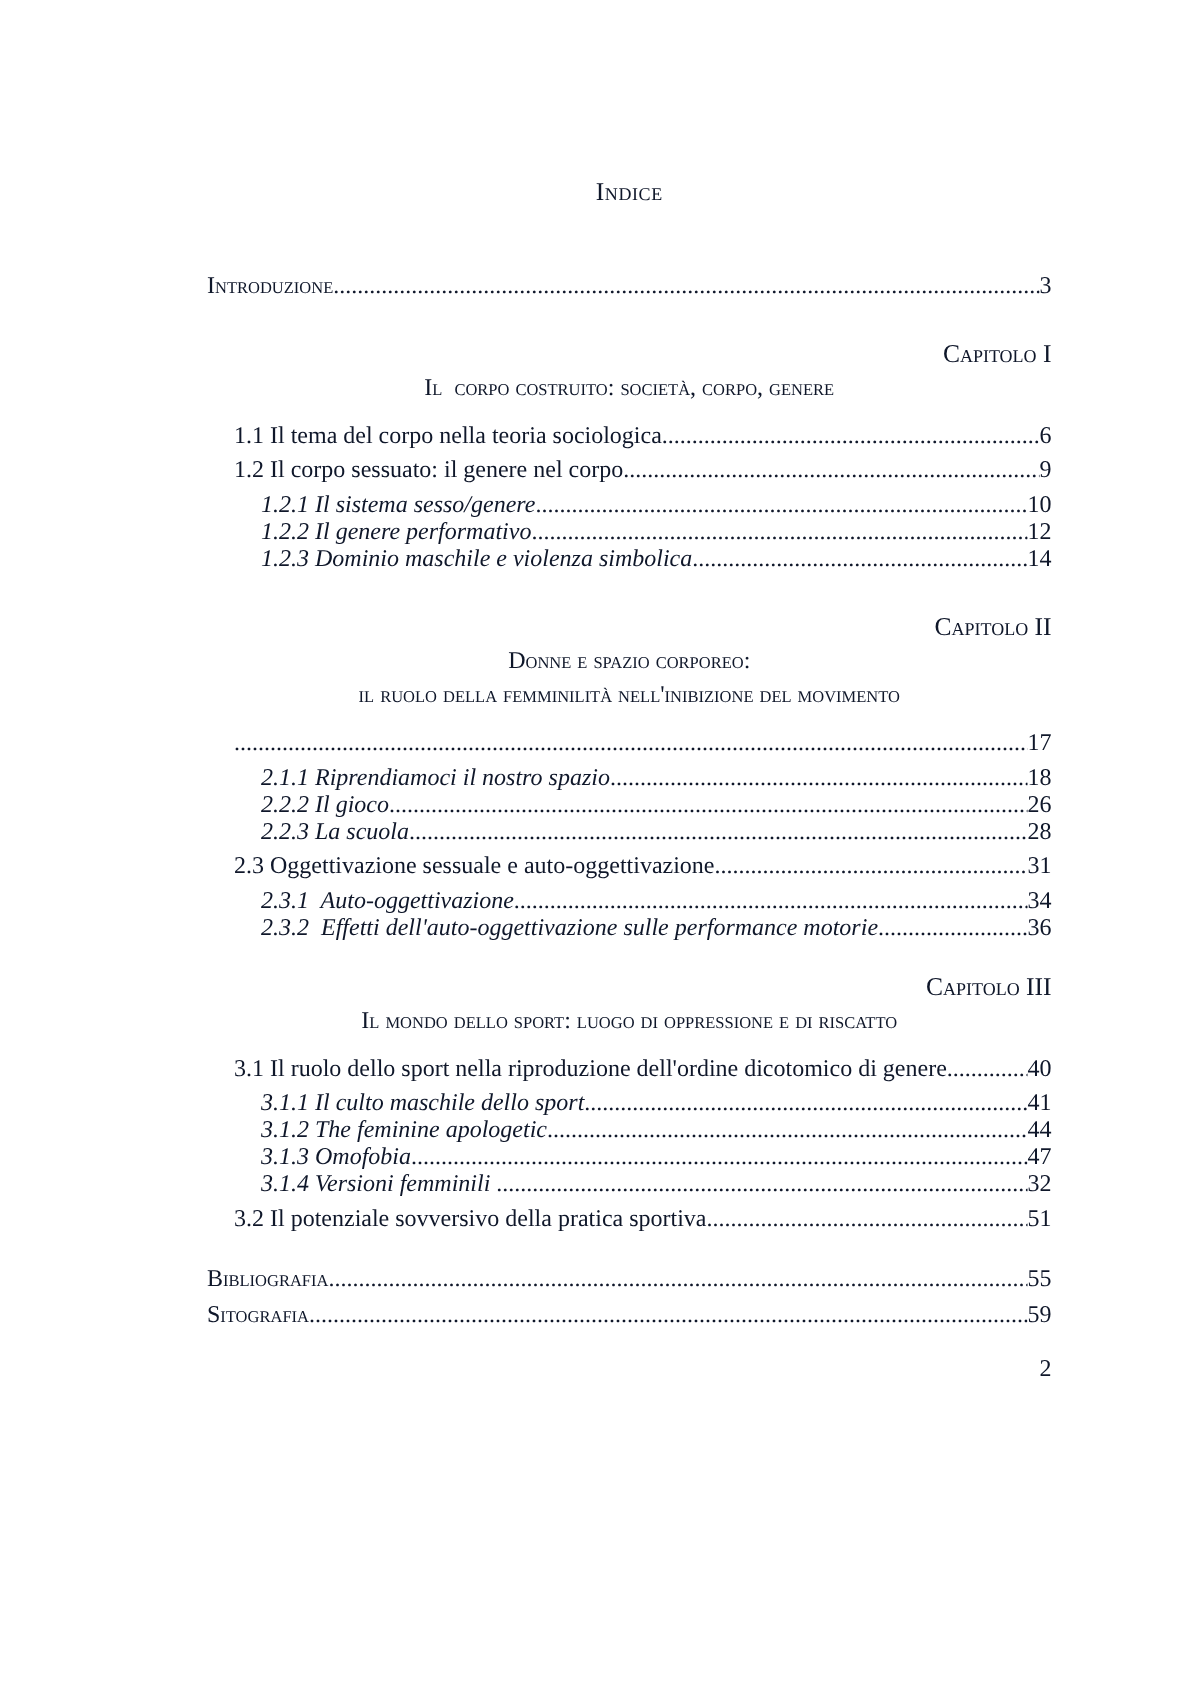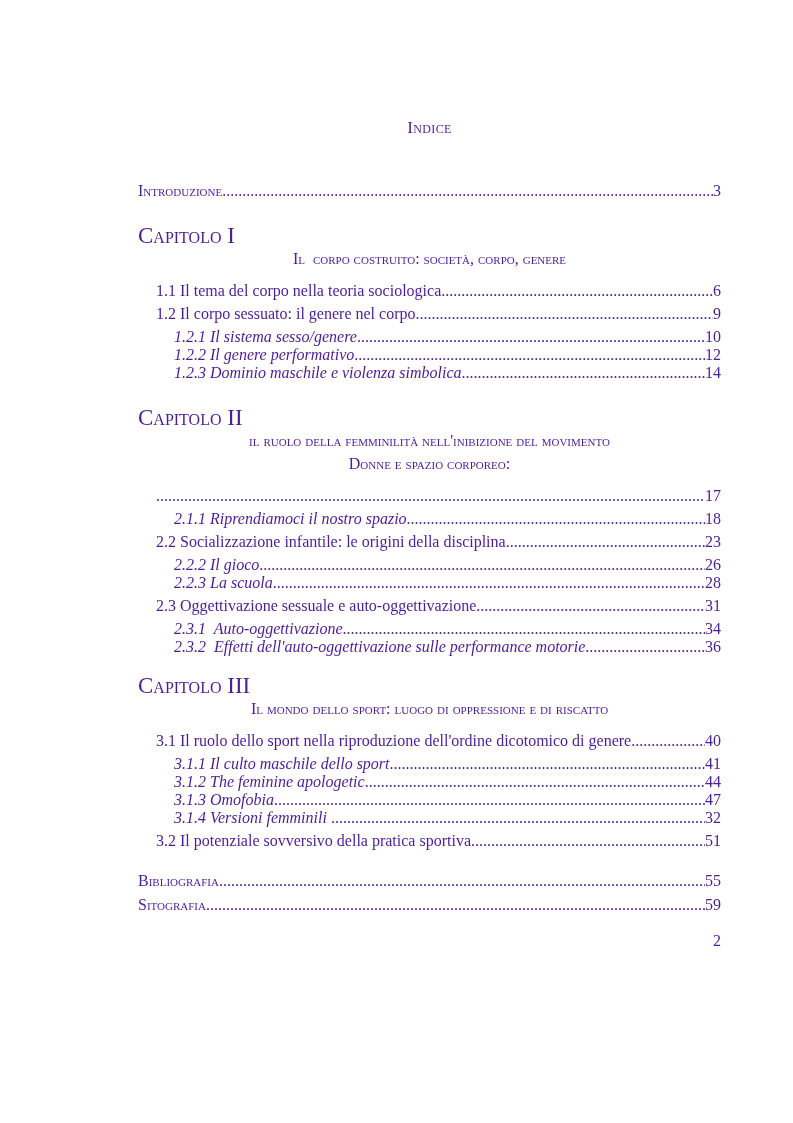--- a/index.html
+++ b/index.html
@@ -6,24 +6,24 @@
     margin: 0;
     padding: 0;
     background: #ffffff;
   }
   .page {
     position: relative;
     box-sizing: border-box;
     width: 793px;
     height: 1123px;
     background: #ffffff;
-    color: #4c1d95;
+    color: #0f172a;
     font-family: "Liberation Serif", "DejaVu Serif", serif;
     font-size: 16px;
-    padding: 119px 72px 0 138px;
+    padding: 119px 92px 0 138px;
     overflow: hidden;
   }
   .sc { font-variant: small-caps; }
 
   .doc-title {
     margin: 0;
     font-size: 17px;
     font-weight: normal;
     text-align: center;
     line-height: 18px;
@@ -52,23 +52,23 @@
   .toc-row .pageno {
     flex: 0 0 auto;
     white-space: nowrap;
   }
 
   .intro-row { margin-top: 45px; }
 
   .chapter { margin-top: 24px; }
   .chapter:nth-child(3) { margin-top: 18px; }
   .chapter-heading {
-    text-align: left;
+    text-align: right;
     line-height: 23px;
-    font-size: 23px;
+    font-size: 17px;
     white-space: pre-wrap;
   }
   .chapter-subtitle {
     text-align: center;
     line-height: 23px;
     white-space: pre-wrap;
   }
   .entries { margin-top: 12px; }
   .toc-row.e1 { margin: 5px 0 5px 18px; }
   .toc-row.e2 { margin: 0 0 0 36px; }
@@ -131,41 +131,36 @@
     <span class="label">1.2.3 Dominio maschile e violenza simbolica</span>
     <span class="leader"></span>
     <span class="pageno">14</span>
   </div>
 </div>
   </section>
 
   <section class="chapter">
     <div class="chapter-heading sc">Capitolo II</div>
     <div class="subtitles">
+          <div class="chapter-subtitle sc">Donne e spazio corporeo:</div>
           <div class="chapter-subtitle sc">il ruolo della femminilità nell'inibizione del movimento</div>
-          <div class="chapter-subtitle sc">Donne e spazio corporeo:</div>
         </div>
     <div class="entries">
   <div class="toc-row e1">
     <span class="leader"></span>
     <span class="pageno">17</span>
   </div>
 
   <div class="toc-row e2">
     <span class="label">2.1.1 Riprendiamoci il nostro spazio</span>
     <span class="leader"></span>
     <span class="pageno">18</span>
   </div>
 
 
-  <div class="toc-row e1">
-    <span class="label">2.2 Socializzazione infantile: le origini della disciplina</span>
-    <span class="leader"></span>
-    <span class="pageno">23</span>
-  </div>
 
 
   <div class="toc-row e2">
     <span class="label">2.2.2 Il gioco</span>
     <span class="leader"></span>
     <span class="pageno">26</span>
   </div>
 
   <div class="toc-row e2">
     <span class="label">2.2.3 La scuola</span>

